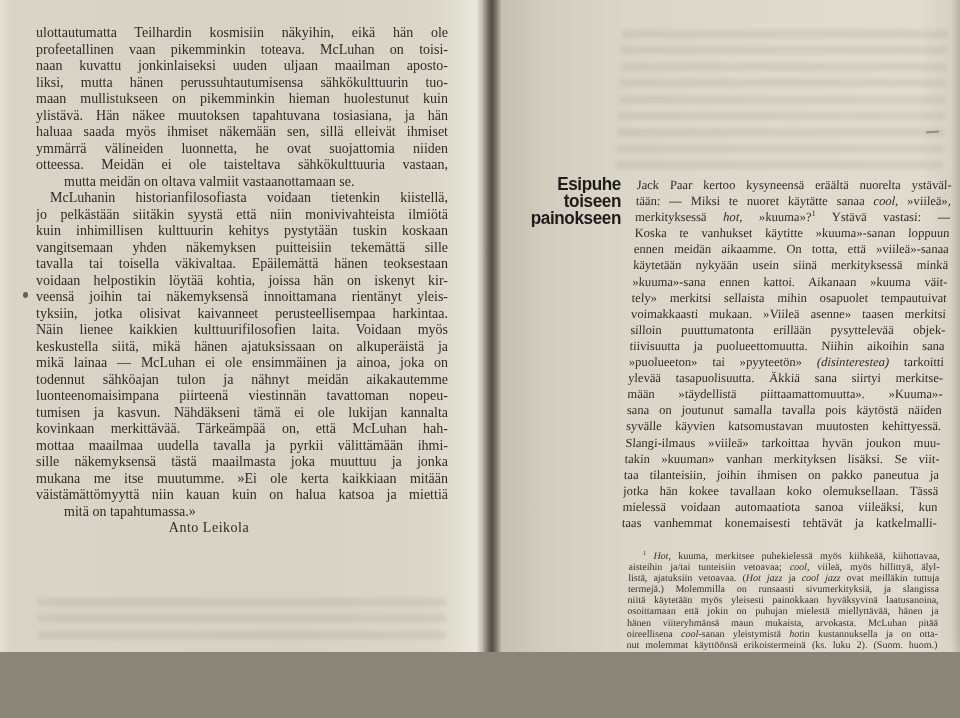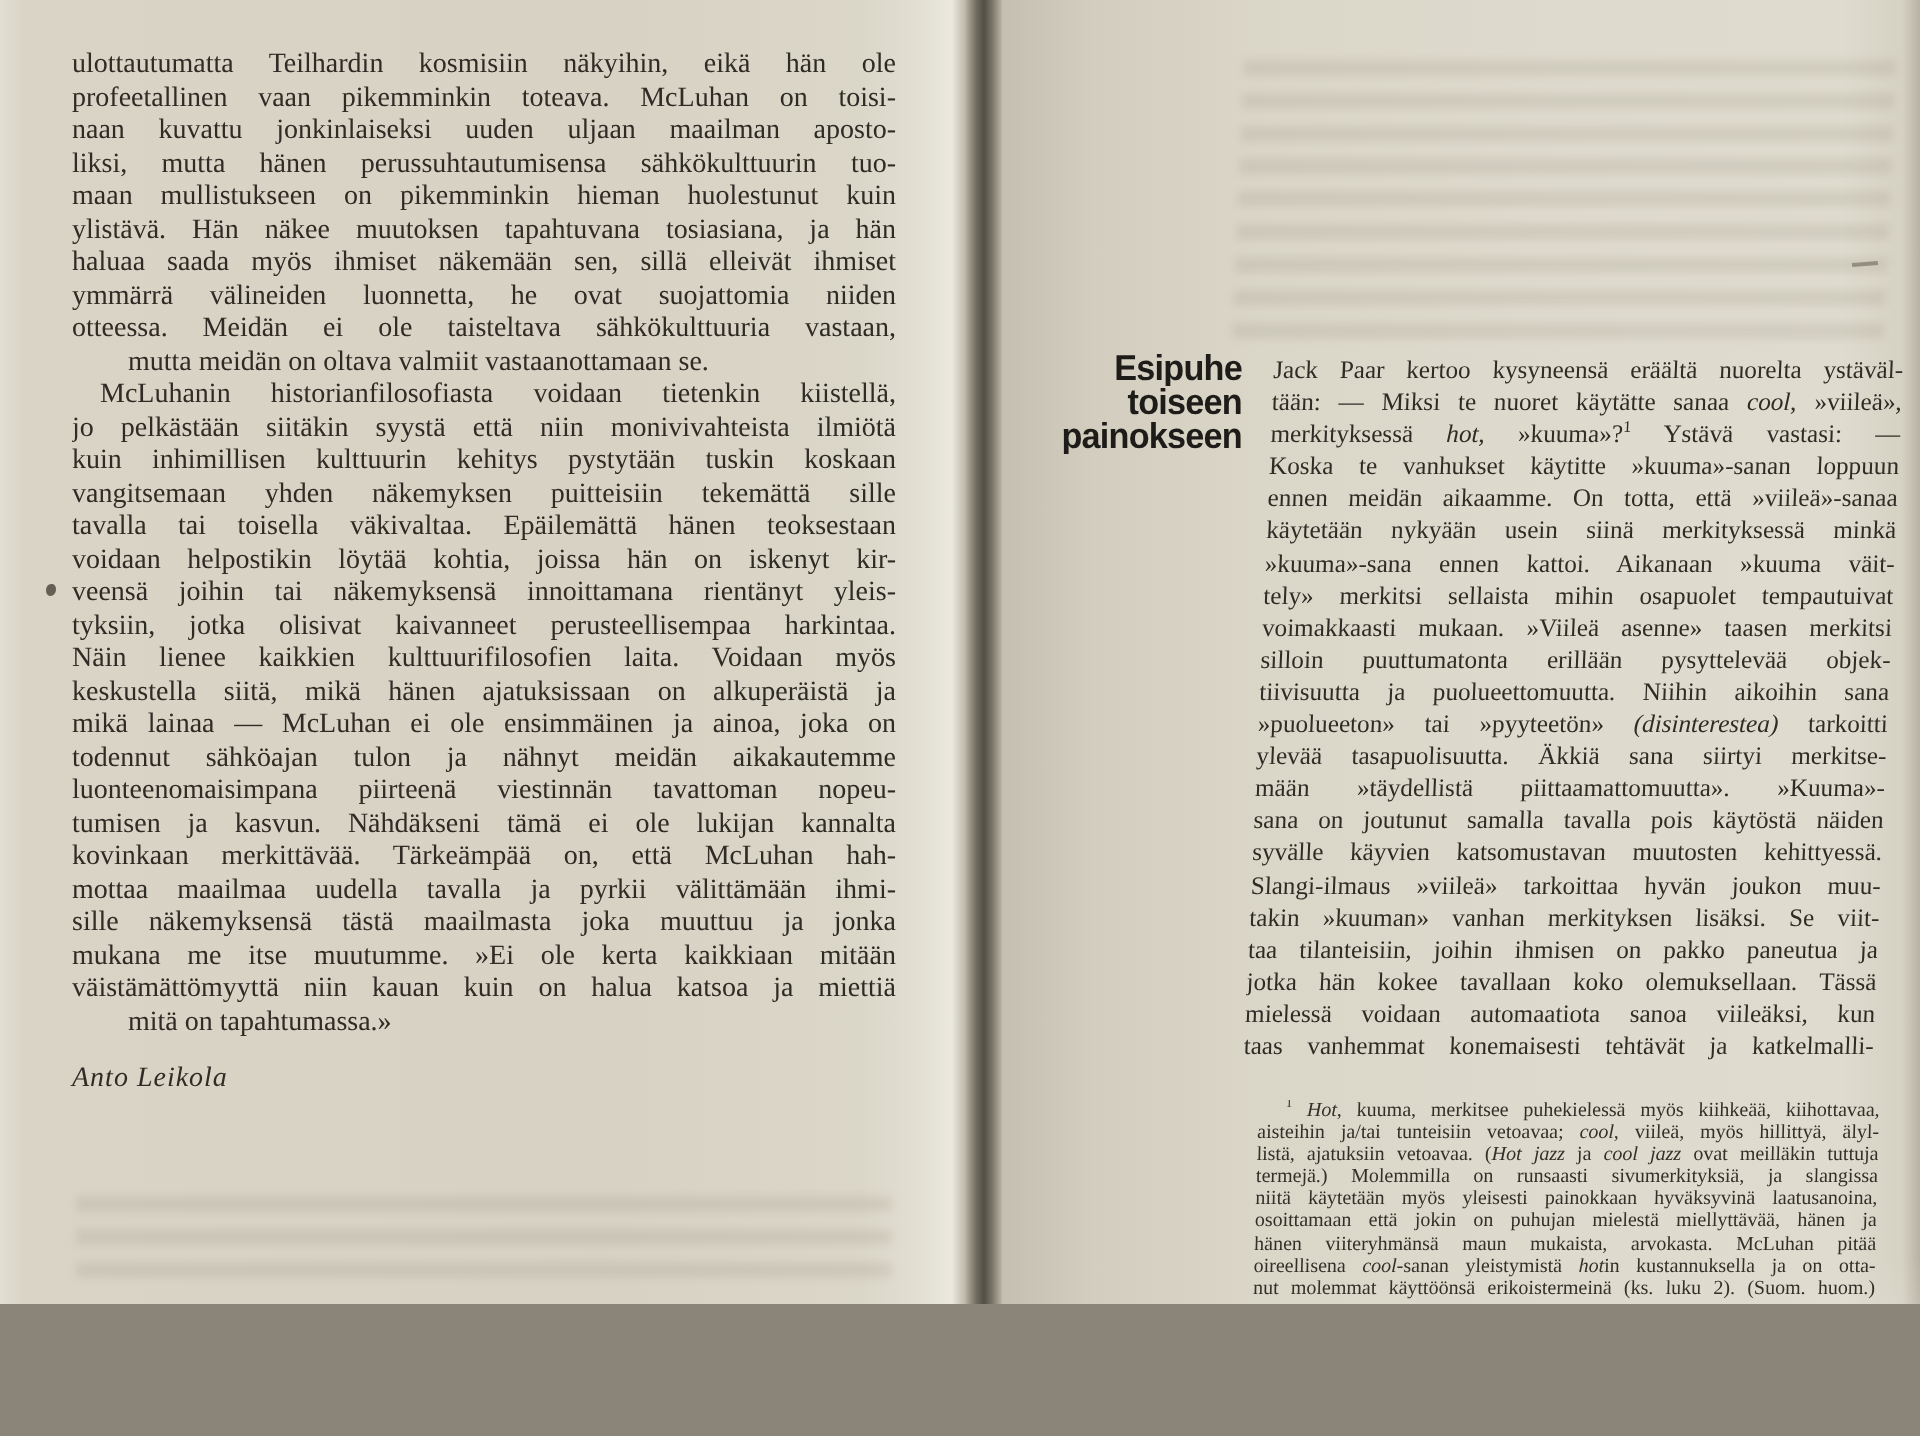--- a/index.html
+++ b/index.html
@@ -18,22 +18,22 @@
   .lp-body {
     position:absolute; left:36px; top:25px; width:412px;
     font-size:14px; line-height:16.5px; color:#2f2b25;
   }
   .line { text-align:justify; text-align-last:justify; height:16.5px; overflow:hidden; }
   .para.last-left .line:last-child { text-align-last:left;margin-left:28px; }
   .indent-first .line:first-child { text-indent:14px; }
   .it { font-style:italic; }
   sup { font-size:0.65em; line-height:0; }
   .signature {
-    margin-top:12px; padding-right:66px; text-align:left;
-    font-style:italic; letter-spacing:0.5px;
+    padding-right:66px; text-align:center;
+    letter-spacing:0.5px;
   }
   .page-num { position:absolute; font-size:13px; color:#3a362f; }
   .pn-left { left:42px; top:649px; }
   .pn-right { left:952px; top:651px; width:32px; }
   
   .ghost {
     position:absolute; pointer-events:none;
     background:repeating-linear-gradient(to bottom,
       rgba(122,114,97,0.32) 0px, rgba(122,114,97,0.32) 8px,
       rgba(0,0,0,0) 8px, rgba(0,0,0,0) 16.4px);

